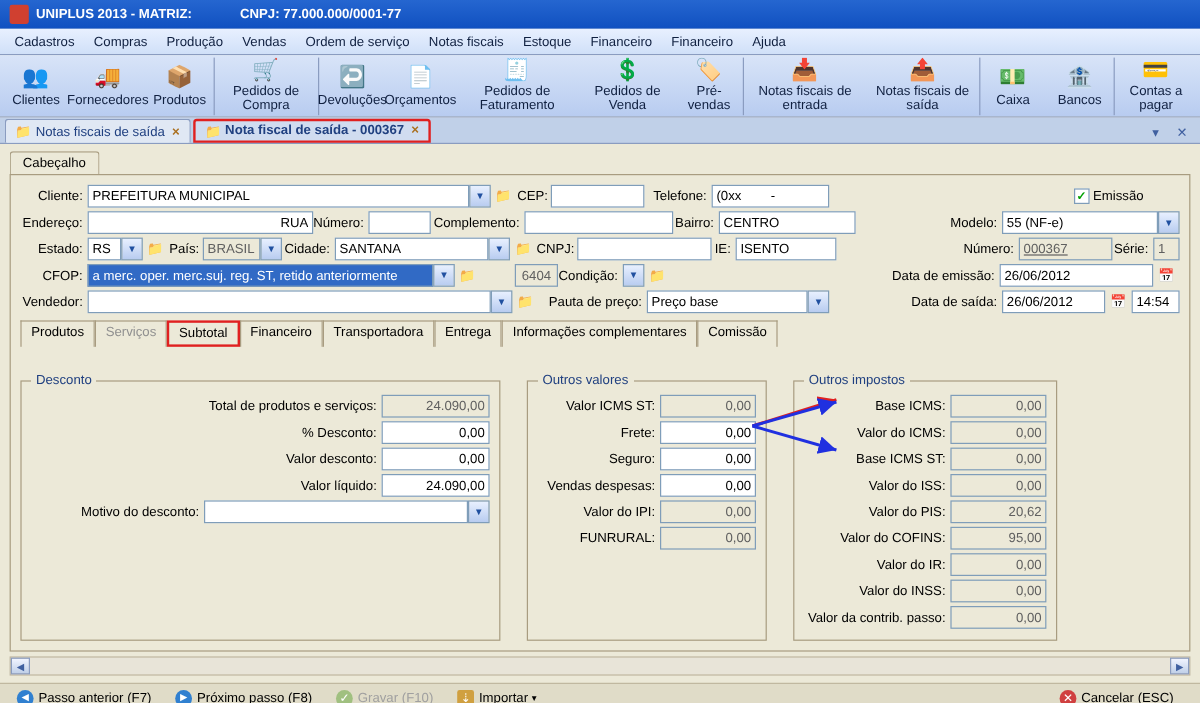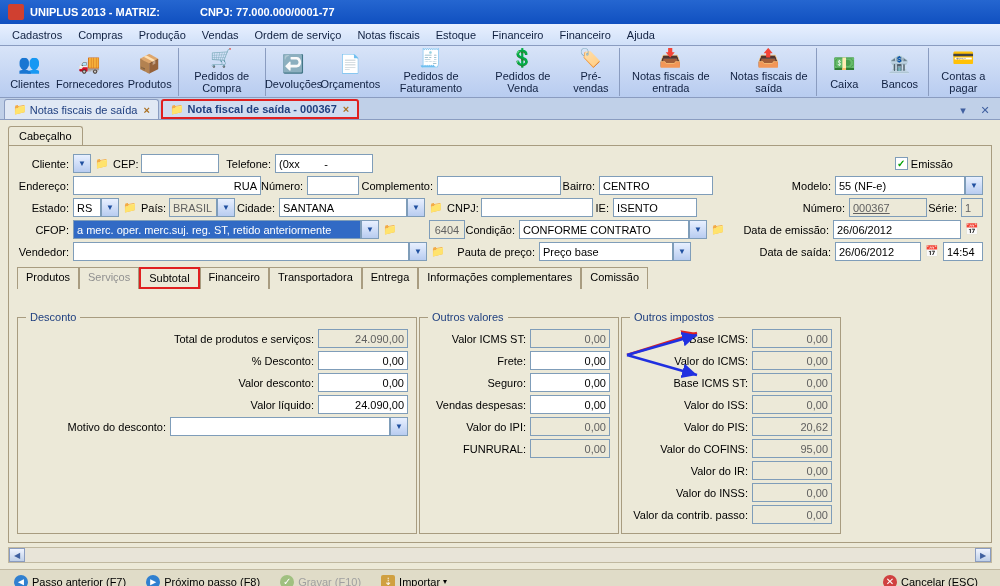--- a/index.html
+++ b/index.html
@@ -27,21 +27,21 @@
 .inp.sel { background: #316ac5; color: #fff; }
 .dd { width: 18px; height: 19px; background: linear-gradient(#e8f0ff, #b8ccf0); border: 1px solid #7f9db9; display: inline-flex; align-items: center; justify-content: center; color: #2050a0; font-size: 8px; }
 .smicon { width: 18px; height: 18px; display: inline-flex; align-items: center; justify-content: center; margin: 0 2px; }
 .chk { width: 13px; height: 13px; border: 1px solid #7f9db9; background: #fff; display: inline-flex; align-items: center; justify-content: center; color: #00a000; font-size: 10px; font-weight: bold; margin-right: 3px; }
 .subtabs { display: flex; margin: 6px 0 4px 0; }
 .subtab { padding: 3px 8px; border: 1px solid #a89c80; border-bottom: none; background: #ece9d8; margin-right: 0; cursor: pointer; }
 .subtab.dis { color: #909090; }
 .subtab.hl { border: 2px solid #e02020; }
 fieldset { border: 1px solid #a89c80; padding: 6px 8px; }
 legend { color: #204080; padding: 0 4px; }
-.cols { display: flex; gap: 2px; margin-top: 22px; }
+.cols { display: flex; gap: 22px; margin-top: 22px; }
 .frow { display: flex; align-items: center; margin-bottom: 3px; justify-content: flex-end; }
 .frow .lbl { flex: 1; }
 .scrollbar { height: 16px; background: #e8e4d8; border: 1px solid #c0b8a0; display: flex; align-items: center; }
 .sbtn { width: 16px; height: 14px; background: linear-gradient(#f0f4ff, #c0d0e8); border: 1px solid #8a9cc0; display: flex; align-items: center; justify-content: center; color: #4060a0; font-size: 8px; }
 .statusbar { height: 24px; background: #e0dcc8; display: flex; align-items: center; padding: 0 8px; border-top: 1px solid #c0b8a0; }
 .sbtn2 { display: flex; align-items: center; padding: 2px 6px; margin-right: 8px; cursor: pointer; }
 .sbtn2.dis { color: #a0a0a0; }
 .sicon { width: 14px; height: 14px; border-radius: 50%; margin-right: 4px; display: inline-flex; align-items: center; justify-content: center; font-size: 10px; color: #fff; }
 svg.arrows { position: absolute; pointer-events: none; }
 </style>
@@ -141,20 +141,21 @@
   <div class="smicon" style="color:#4060a0">▾</div>
   <div class="smicon" style="color:#4060a0">✕</div>
 </div>
 
 <div class="formarea">
   <div class="headtab"><span>Cabeçalho</span></div>
   <div class="formbox">
 
     <div class="row">
       <div class="lbl" style="width:56px">Cliente:</div>
+      <input class="inp" style="width: 318px;" value="PREFEITURA MUNICIPAL">
       <div class="dd">▼</div>
       <div class="smicon">📁</div>
       <div class="lbl" style="width:28px">CEP:</div>
       <input class="inp" style="width: 78px;" value="">
       <div class="lbl" style="width:56px">Telefone:</div>
       <input class="inp" style="width: 98px;" value="(0xx        -">
       <div style="flex:1"></div>
       <div class="chk">✓</div>
       <span>Emissão</span>
       <div style="width:30px"></div>
@@ -198,21 +199,20 @@
       <input class="inp ro" style="width: 22px; text-align: left;" disabled="" value="1">
     </div>
 
     <div class="row">
       <div class="lbl" style="width:56px">CFOP:</div>
       <input class="inp sel" style="width: 288px;" value="a merc. oper. merc.suj. reg. ST, retido anteriormente">
       <div class="dd">▼</div>
       <div class="smicon">📁</div>
       <input class="inp ro" style="width: 36px; text-align: center; margin-left: 28px;" disabled="" value="6404">
       <div class="lbl" style="width:54px">Condição:</div>
-      <input class="inp" style="width: 170px;" value="CONFORME CONTRATO">
       <div class="dd">▼</div>
       <div class="smicon">📁</div>
       <div style="flex:1"></div>
       <div class="lbl" style="width:96px">Data de emissão:</div>
       <input class="inp" style="width: 128px;" value="26/06/2012">
       <div class="smicon">📅</div>
     </div>
 
     <div class="row">
       <div class="lbl" style="width:56px">Vendedor:</div>

